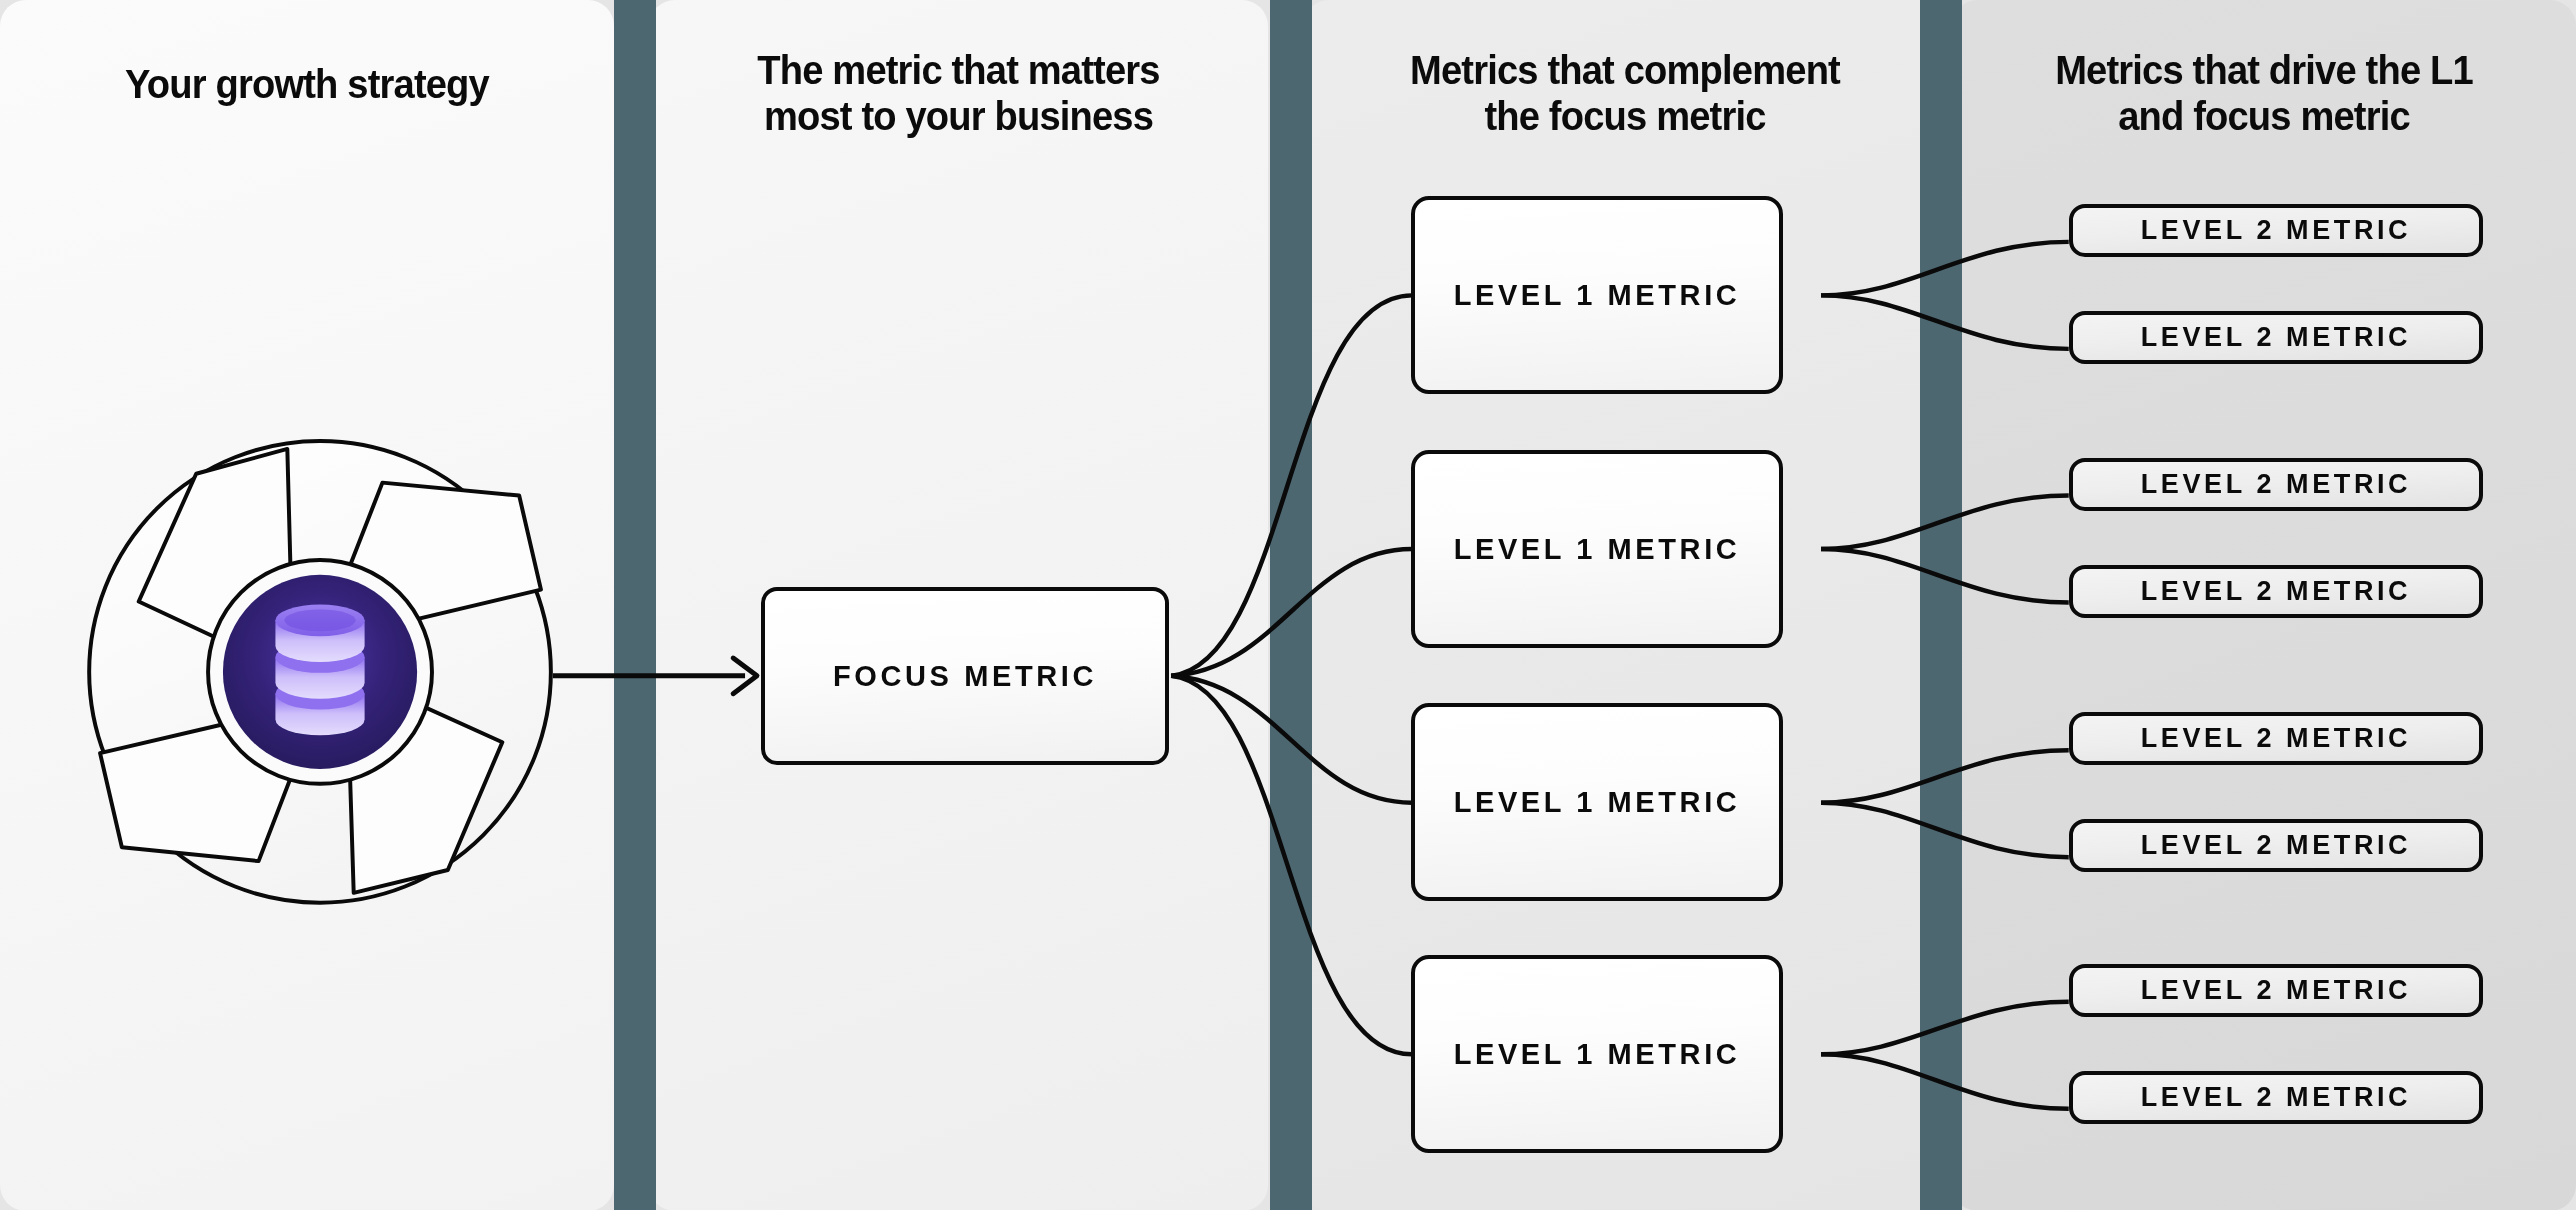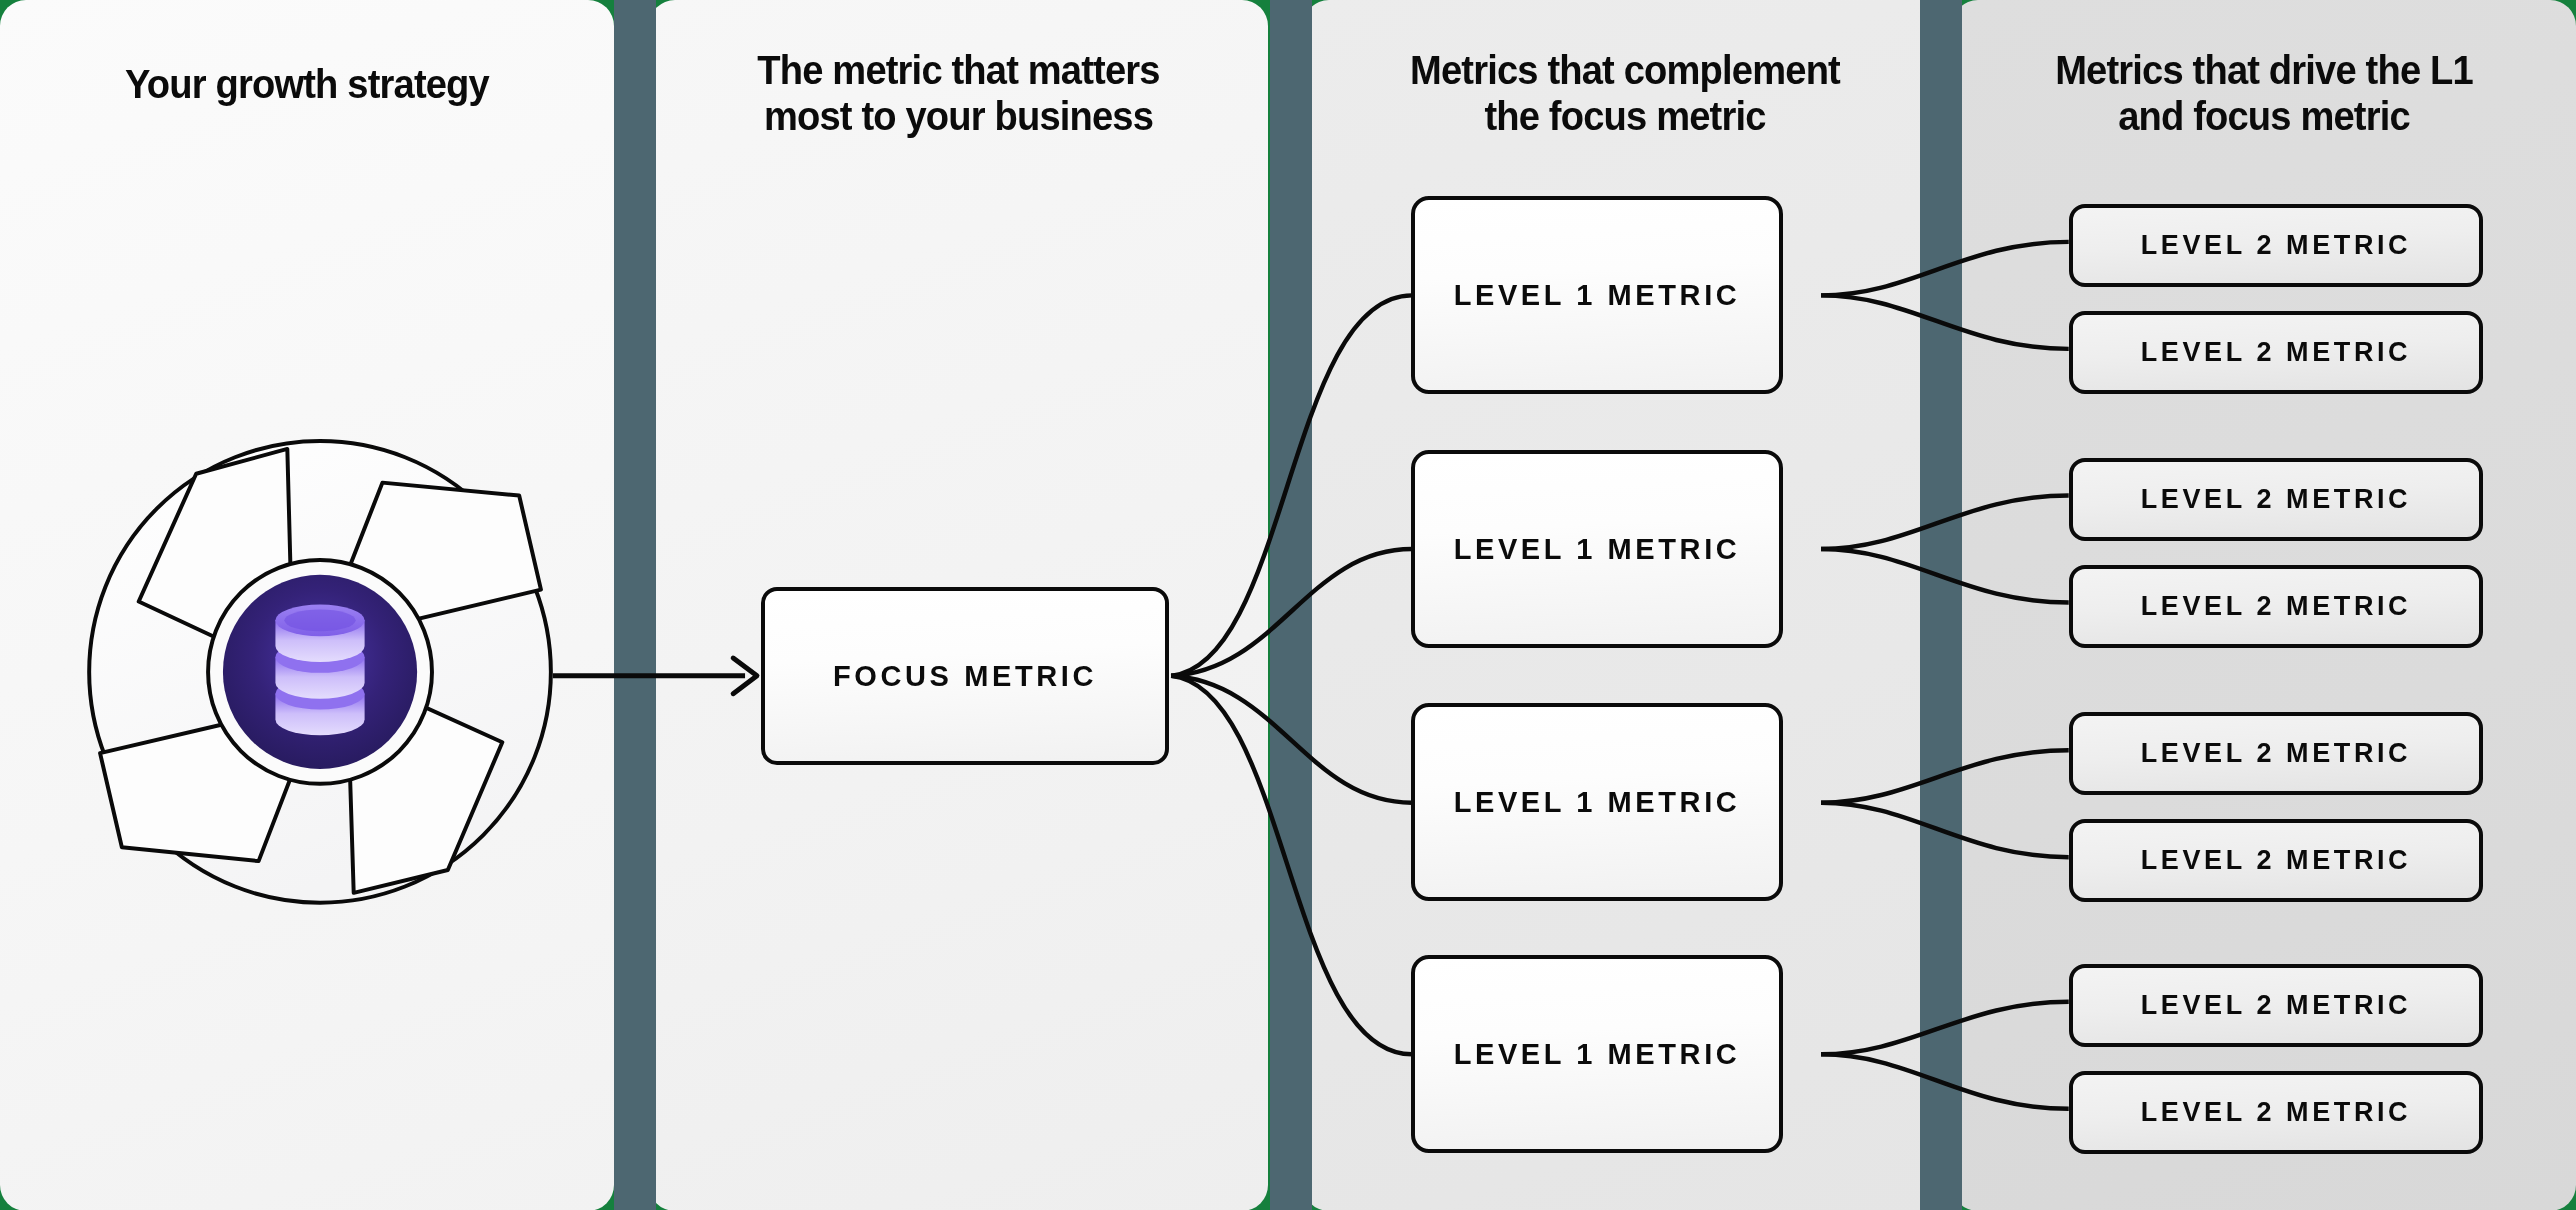--- a/index.html
+++ b/index.html
@@ -8,21 +8,21 @@
     background: #ffffff;
   }
   body {
     font-family: "Liberation Sans", sans-serif;
   }
   #canvas {
     position: relative;
     width: 2576px;
     height: 1211px;
     overflow: hidden;
-    background: #15803d;
+    background: #e5e5e5;
   }
 
   
   .panel {
     position: absolute;
     top: 0;
     height: 1211px;
     border-radius: 26px;
   }
   .panel.p1 { left: 0px;    width: 614px;  background: linear-gradient(160deg,#fbfbfb 0%, #f6f6f6 60%, #f2f2f2 100%); }
@@ -81,21 +81,21 @@
   .node span {
     font-weight: 700;
     color: #0b0b0b;
     letter-spacing: 3.6px;
     white-space: nowrap;
   }
   .node.focus   { width: 408px; height: 178px; border-radius: 16px; }
   .node.focus span { font-size: 29px; }
   .node.l1      { width: 372px; height: 198px; }
   .node.l1 span { font-size: 29px; }
-  .node.l2      { width: 414px; height: 83px;  border-radius: 16px;
+  .node.l2      { width: 414px; height: 53px;  border-radius: 16px;
                   background: linear-gradient(177deg,#f3f3f3 0%,#eeeeee 45%,#e3e3e3 100%); }
   .node.l2 span { font-size: 27px; }
 </style>
 </head>
 <body>
 
 <div id="canvas">
 
   <div class="panel p1"></div>
   <div class="panel p2"></div>

